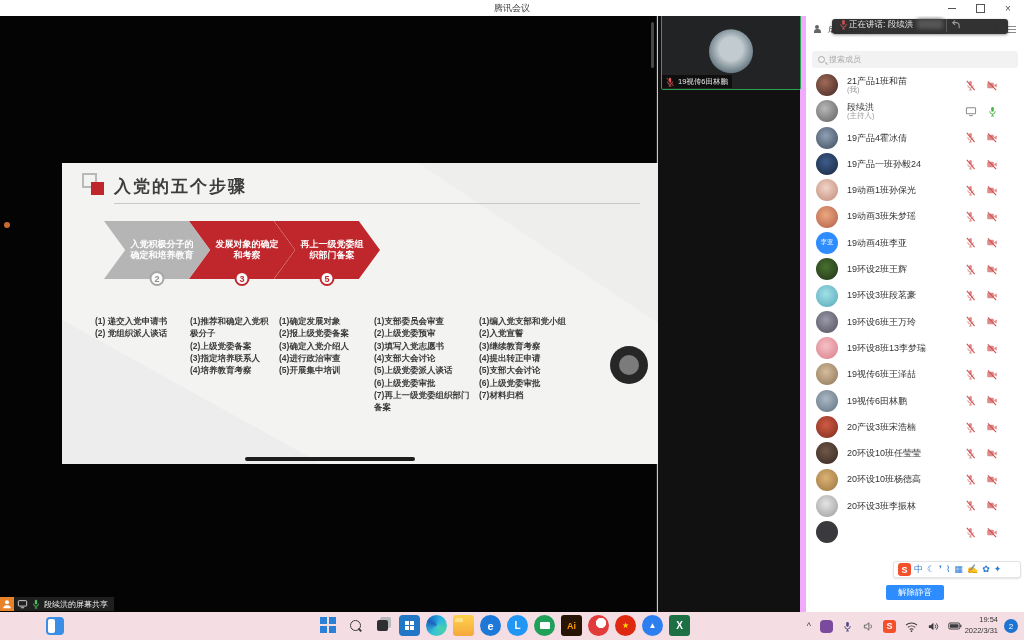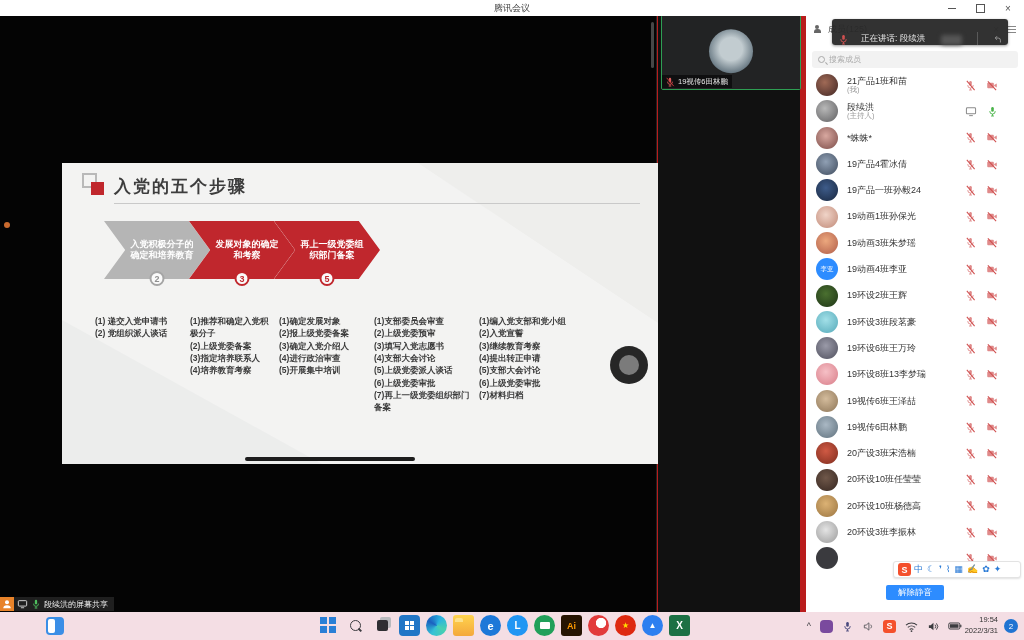--- a/index.html
+++ b/index.html
@@ -1,17 +1,17 @@
 <!DOCTYPE html>
 <html><head>
 <meta charset="utf-8">
 <style>
   * { margin:0; padding:0; box-sizing:border-box; font-family:"Liberation Sans", sans-serif; }
   html,body { width:1024px; height:640px; overflow:hidden; background:#000; }
-  .app { position:relative; width:1024px; height:640px; background:#b91c1c; }
+  .app { position:relative; width:1024px; height:640px; background:#f0abfc; }
 
   
   .titlebar { position:absolute; left:0; top:0; width:1024px; height:16px; background:#ffffff; display:flex; align-items:center; justify-content:center; z-index:50; }
   .titlebar .tb-title { font-size:9px; color:#3c3c3c; }
   .win-controls { position:absolute; right:4px; top:0; height:16px; display:flex; align-items:center; gap:16px; padding-right:6px; }
   .wc { width:12px; height:12px; display:flex; align-items:center; justify-content:center; color:#555; font-size:10px; }
   .wc-min::before { content:""; width:8px; height:1px; background:#555; display:block; }
   .wc-max::before { content:""; width:7px; height:7px; border:1px solid #555; display:block; }
 
   
@@ -66,21 +66,21 @@
   .mp-header { position:absolute; left:0; top:0; width:100%; height:26px; display:flex; align-items:center; padding:0 8px; }
   .mp-title { font-size:9px; color:#333; margin-left:4px; }
   .mp-people-icon { width:10px; height:9px; position:relative; }
   .mp-people-icon::before { content:""; position:absolute; left:1px; top:0; width:4px; height:4px; border-radius:50%; background:#666; }
   .mp-people-icon::after { content:""; position:absolute; left:0; top:4px; width:7px; height:4px; border-radius:3px 3px 0 0; background:#666; }
   .mp-header-icons { margin-left:auto; display:flex; gap:8px; align-items:center; }
   .mp-x { color:#888; font-size:10px; }
   .mp-menu { width:9px; height:7px; border-top:1px solid #888; border-bottom:1px solid #888; position:relative; }
   .mp-menu::after { content:""; position:absolute; left:0; top:2px; width:9px; height:1px; background:#888; }
 
-  .toast { position:absolute; left:26px; top:3px; width:176px; height:26px; background:rgba(42,42,42,.96); border-radius:3px; display:flex; align-items:flex-end; padding:0 6px; gap:12px; z-index:5; box-shadow:0 1px 3px rgba(0,0,0,.4); }
+  .toast { position:absolute; left:26px; top:3px; width:176px; height:15px; background:rgba(42,42,42,.96); border-radius:3px; display:flex; align-items:flex-start; padding:0 6px; gap:0; z-index:5; box-shadow:0 1px 3px rgba(0,0,0,.4); }
   .toast-text { color:#e9e9e9; font-size:8.5px; white-space:nowrap; }
   .toast-blur { width:26px; height:10px; background:#565656; filter:blur(2px); border-radius:2px; margin-left:4px; }
   .toast-div { width:1px; height:13px; background:#5a5a5a; margin:0 3px; }
 
   .mp-search { position:absolute; left:6px; top:35px; width:206px; height:17px; background:#f2f2f2; border-radius:3px; display:flex; align-items:center; padding:0 6px; gap:4px; }
   .search-glyph { width:7px; height:7px; border:1px solid #a9a9a9; border-radius:50%; position:relative; flex-shrink:0; }
   .search-glyph::after { content:""; position:absolute; left:6px; top:6px; width:3px; height:1px; background:#a9a9a9; transform:rotate(45deg); }
   .mp-search input { border:none; outline:none; background:transparent; font-size:8px; color:#444; width:100%; }
   .mp-search input::placeholder { color:#ababab; }
 
@@ -389,41 +389,20 @@
             </svg>
             <svg class="ic ic-mic-on" width="11" height="11" viewBox="0 0 12 12">
               <rect x="4.6" y="1" width="2.8" height="5.4" rx="1.4" fill="#48b348"></rect>
               <path d="M3 5.6a3 3.2 0 0 0 6 0" fill="none" stroke="#48b348"></path>
               <path d="M6 8.8v2M4.4 10.9h3.2" stroke="#48b348"></path>
             </svg>
 
           </span>
         </div>
 
-        <div class="m-row state-muted">
-          <span class="m-avatar" style="background: radial-gradient(circle at 45% 40%, rgb(216, 168, 160), rgb(122, 74, 70));"></span>
-          <span class="m-names">
-            <span class="m-name">*蛛蛛*</span>
-            <span class="m-sub"></span>
-          </span>
-          <span class="m-icons">
-
-            <svg class="ic ic-mic-off" width="11" height="11" viewBox="0 0 12 12">
-              <rect x="4.6" y="1" width="2.8" height="5.4" rx="1.4" fill="#e08a8a"></rect>
-              <path d="M3 5.6a3 3.2 0 0 0 6 0" fill="none" stroke="#e08a8a"></path>
-              <path d="M6 8.8v2M4.4 10.9h3.2" stroke="#e08a8a"></path>
-              <path d="M2 1l8.5 10" stroke="#d05050" stroke-width="1.2"></path>
-            </svg>
-            <svg class="ic ic-cam-off" width="12" height="11" viewBox="0 0 12 12">
-              <rect x="0.8" y="3" width="7.2" height="6" rx="1" fill="#e08a8a"></rect>
-              <path d="M8.4 5.4 11.2 3.7v4.6L8.4 6.6z" fill="#e08a8a"></path>
-              <path d="M1.5 1.5 10.5 11" stroke="#d05050" stroke-width="1.2"></path>
-            </svg>
-          </span>
-        </div>
 
         <div class="m-row state-muted">
           <span class="m-avatar" style="background: radial-gradient(circle at 45% 40%, rgb(144, 160, 180), rgb(62, 74, 92));"></span>
           <span class="m-names">
             <span class="m-name">19产品4霍冰倩</span>
             <span class="m-sub"></span>
           </span>
           <span class="m-icons">
 
             <svg class="ic ic-mic-off" width="11" height="11" viewBox="0 0 12 12">

